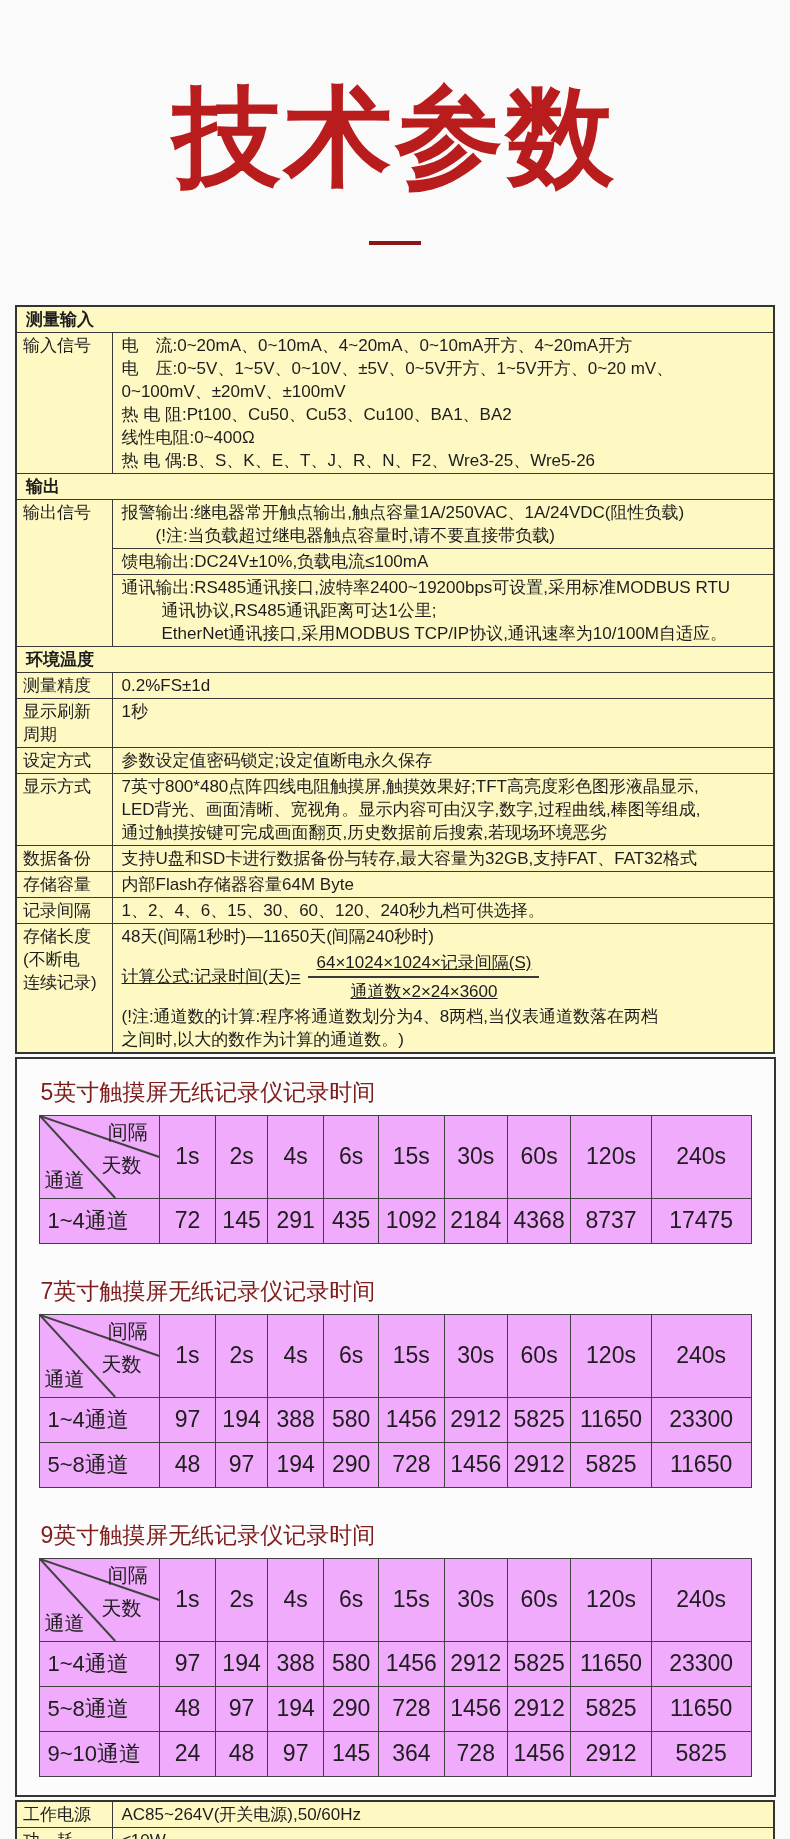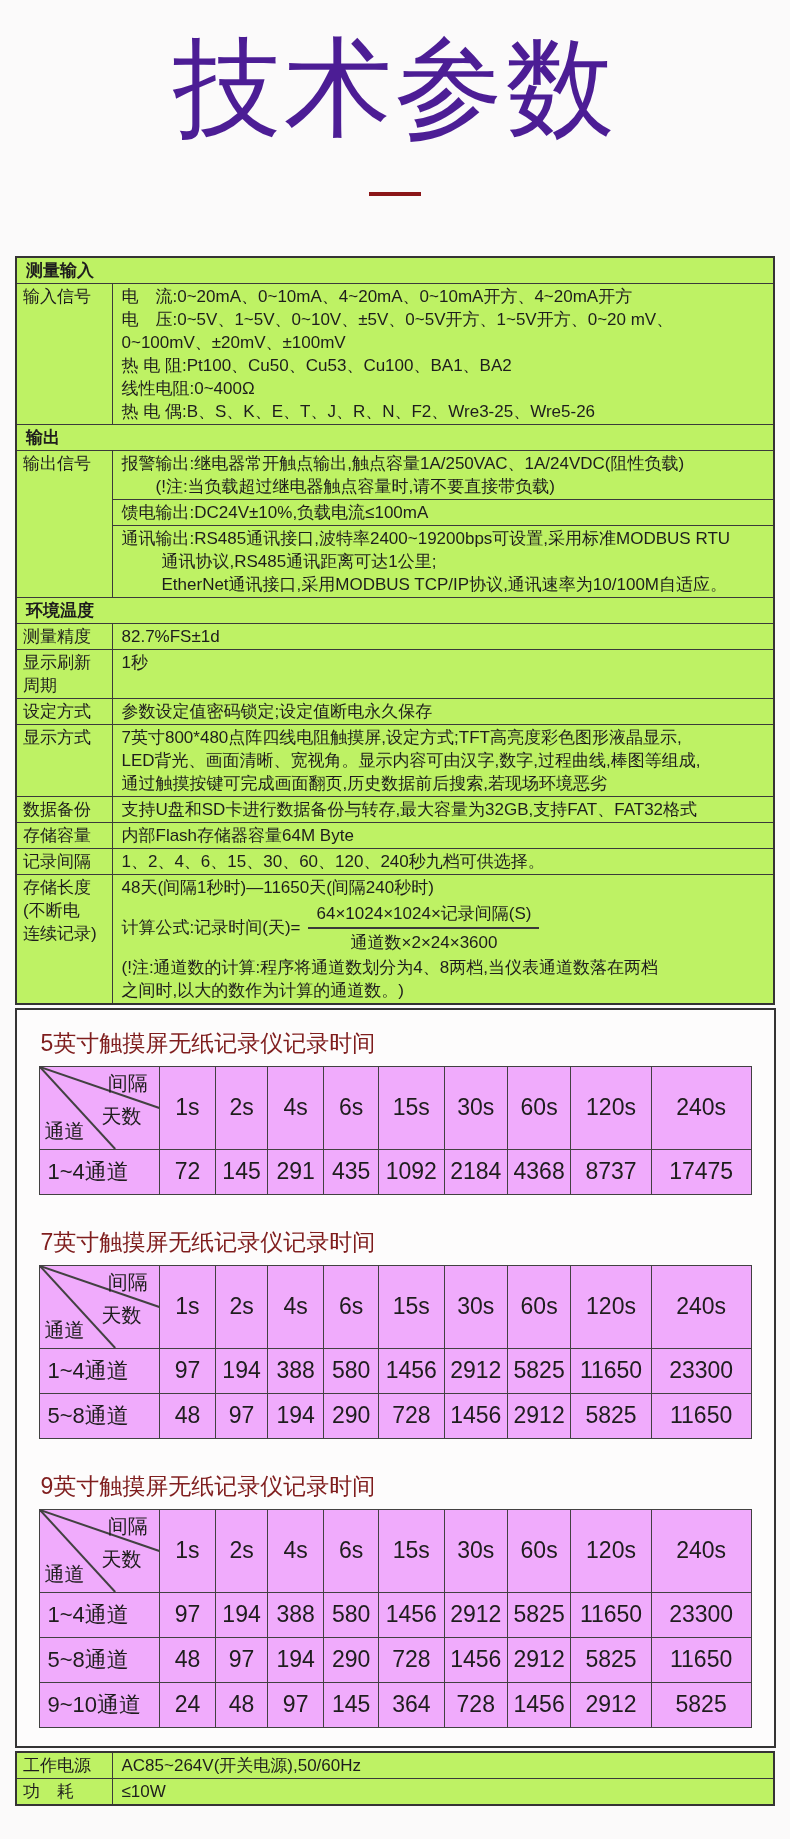--- a/index.html
+++ b/index.html
@@ -4,59 +4,59 @@
 <style>
   html,body { margin:0; padding:0; }
   body {
     width:790px; height:1839px; overflow:hidden;
     background:#fbfafa;
     font-family:"Liberation Sans", sans-serif;
     color:#1e1d1d;
     -webkit-font-smoothing:antialiased;
   }
   .page-title {
-    margin-top:22px;
+    margin-top:71px;
     text-align:center;
     font-size:108px;
     line-height:1.22;
-    font-weight:400;
-    color:#4c1d95;
+    font-weight:700;
+    color:#b91c1c;
     letter-spacing:3px;
   }
   .title-divider {
     width:52px; height:4px;
     margin:38px auto 0;
     background:#8b1618;
   }
   
   table.spec {
     width:760px;
     margin:60px auto 0;
     border-collapse:collapse;
-    background:#bef264;
+    background:#fef9c3;
     font-size:17px;
     line-height:23px;
     font-weight:500;
     table-layout:fixed;
   }
   table.spec.tight { margin-top:3px; }
   table.spec td {
     border:1.6px solid #3b3a3a;
     padding:1px 9px;
     vertical-align:top;
     word-break:break-all;
   }
   table.spec { border:2.5px solid #353434; }
   table.spec td.label { padding:1px 5px 1px 6px; white-space:pre-line; }
   col.label-col { width:96px; }
   .sec-head td { font-weight:600; }
   .indent1 { padding-left:34px; }
   .indent2 { padding-left:40px; }
   
-  .formula { display:flex; align-items:center; margin:3px 0 2px; }
+  .formula { display:flex; align-items:center; margin:3px 0 2px;text-decoration:underline; }
   .frac { display:inline-block; text-align:center; margin-left:8px; }
   .frac .num { display:block; border-bottom:2px solid #3b3a3a; padding:0 8px 2px; }
   .frac .den { display:block; padding-top:2px; }
   
   .rt-box {
     width:713px;
     margin:3px auto 0;
     border:2.5px solid #353434;
     background:#fdfcfc;
     padding:4px 22px 18px 22px;
@@ -130,35 +130,35 @@
       <div>通讯输出:RS485通讯接口,波特率2400~19200bps可设置,采用标准MODBUS RTU</div>
       <div class="indent2">通讯协议,RS485通讯距离可达1公里;</div>
       <div class="indent2">EtherNet通讯接口,采用MODBUS TCP/IP协议,通讯速率为10/100M自适应。</div>
     </td>
   </tr>
   <tr class="sec-head">
     <td colspan="2">环境温度</td>
   </tr>
   <tr>
     <td class="label">测量精度</td>
-    <td>82.7%FS±1d</td>
+    <td>0.2%FS±1d</td>
   </tr>
   <tr>
     <td class="label">显示刷新
 周期</td>
     <td>1秒</td>
   </tr>
   <tr>
     <td class="label">设定方式</td>
     <td>参数设定值密码锁定;设定值断电永久保存</td>
   </tr>
   <tr>
     <td class="label">显示方式</td>
     <td>
-      <div>7英寸800*480点阵四线电阻触摸屏,设定方式;TFT高亮度彩色图形液晶显示,</div>
+      <div>7英寸800*480点阵四线电阻触摸屏,触摸效果好;TFT高亮度彩色图形液晶显示,</div>
       <div>LED背光、画面清晰、宽视角。显示内容可由汉字,数字,过程曲线,棒图等组成,</div>
       <div>通过触摸按键可完成画面翻页,历史数据前后搜索,若现场环境恶劣</div>
     </td>
   </tr>
   <tr>
     <td class="label">数据备份</td>
     <td>支持U盘和SD卡进行数据备份与转存,最大容量为32GB,支持FAT、FAT32格式</td>
   </tr>
   <tr>
     <td class="label">存储容量</td>

